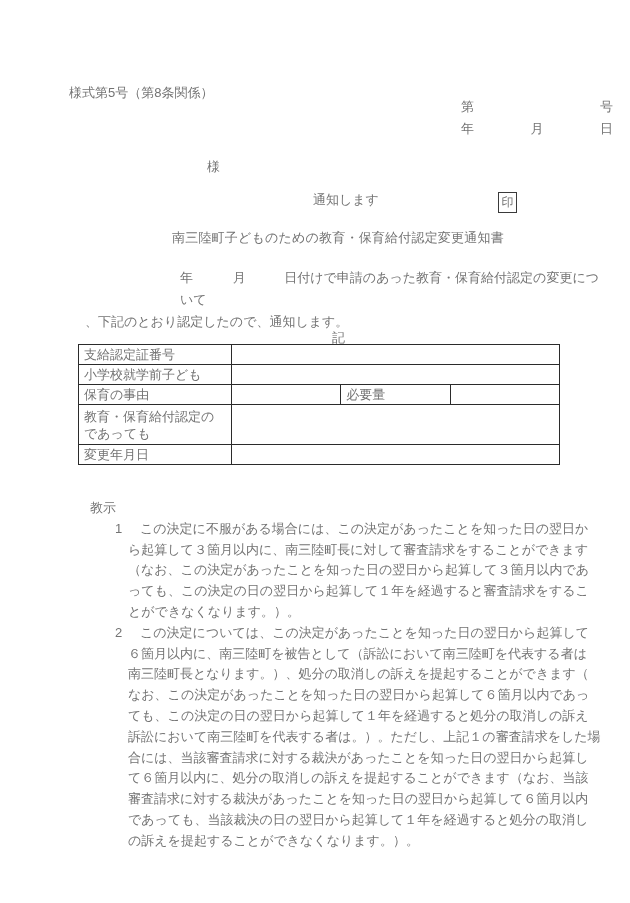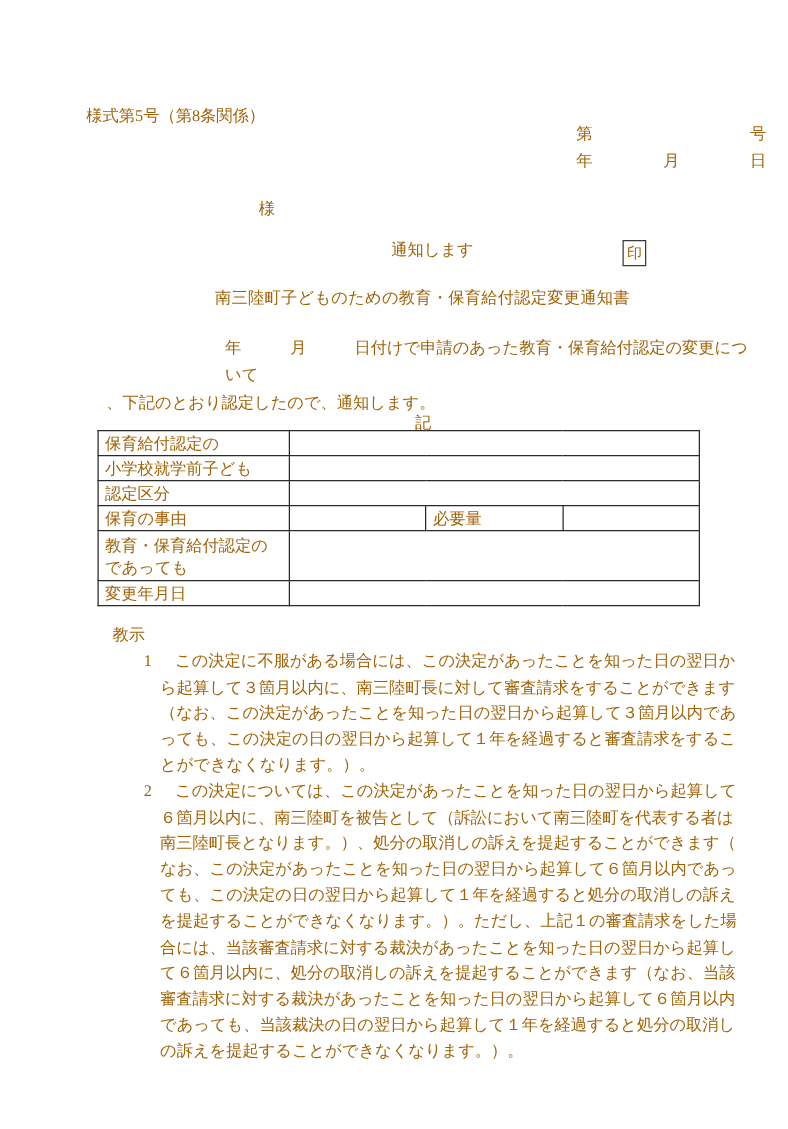--- a/index.html
+++ b/index.html
@@ -1,21 +1,21 @@
 <!DOCTYPE html>
 <html lang="ja"><head>
 <meta charset="utf-8">
 <style>
   html,body{margin:0;padding:0;background:#ffffff;}
   .page{
     position:relative;
     width:630px;height:903px;
     background:#ffffff;
-    font-family:Liberation Serif, serif;
-    color:#a16207;
+    font-family:Liberation Sans, sans-serif;
+    color:#737373;
     font-size:13px;
     overflow:hidden;
   }
   .abs{position:absolute;}
   
   .form-number{left:69px;top:84px;}
   .ref-block{left:461px;top:96px;width:152px;line-height:22px;}
   .ref-line{display:flex;justify-content:space-between;}
   
   .addressee{left:207px;top:158px;}
@@ -95,29 +95,25 @@
       <span>日付けで申請のあった教育・保育給付認定の変更について</span>
     </div>
     <div>、下記のとおり認定したので、通知します。</div>
   </div>
 
   <div class="abs record-mark">記</div>
 
   <table class="form-table">
     <tbody>
         <tr class="r-single">
-      <td class="c-label">保育給付認定の</td>
+      <td class="c-label">支給認定証番号</td>
       <td colspan="3"></td>
     </tr>
     <tr class="r-single">
       <td class="c-label">小学校就学前子ども</td>
-      <td colspan="3"></td>
-    </tr>
-    <tr class="r-single">
-      <td class="c-label">認定区分</td>
       <td colspan="3"></td>
     </tr>
     <tr class="r-single">
       <td class="c-label">保育の事由</td>
       <td class="c-val"></td>
       <td class="c-sub">必要量</td>
       <td></td>
     </tr>
     <tr class="r-tall">
       <td class="c-label">
@@ -146,21 +142,21 @@
     <div class="item-cont">とができなくなります。）。</div>
 
     <div class="item-first">
       <span class="item-num">2</span>
       <span>この決定については、この決定があったことを知った日の翌日から起算して</span>
     </div>
     <div class="item-cont">６箇月以内に、南三陸町を被告として（訴訟において南三陸町を代表する者は</div>
     <div class="item-cont">南三陸町長となります。）、処分の取消しの訴えを提起することができます（</div>
     <div class="item-cont">なお、この決定があったことを知った日の翌日から起算して６箇月以内であっ</div>
     <div class="item-cont">ても、この決定の日の翌日から起算して１年を経過すると処分の取消しの訴え</div>
-    <div class="item-cont">を提起することができなくなります。）。ただし、上記１の審査請求をした場</div>
+    <div class="item-cont">訴訟において南三陸町を代表する者は。）。ただし、上記１の審査請求をした場</div>
     <div class="item-cont">合には、当該審査請求に対する裁決があったことを知った日の翌日から起算し</div>
     <div class="item-cont">て６箇月以内に、処分の取消しの訴えを提起することができます（なお、当該</div>
     <div class="item-cont">審査請求に対する裁決があったことを知った日の翌日から起算して６箇月以内</div>
     <div class="item-cont">であっても、当該裁決の日の翌日から起算して１年を経過すると処分の取消し</div>
     <div class="item-cont">の訴えを提起することができなくなります。）。</div>
   </div>
 
 </div>
 
 </body></html>

